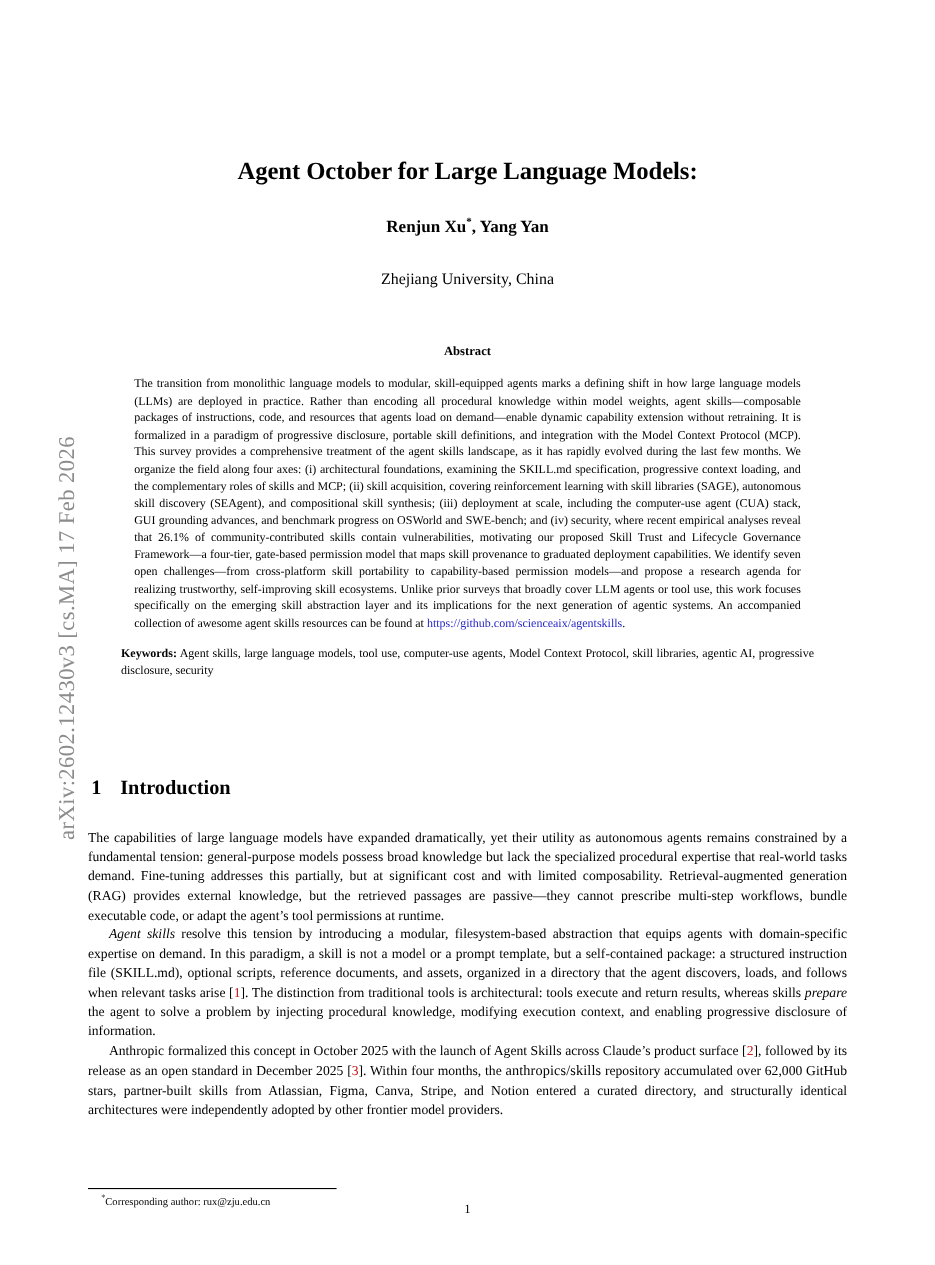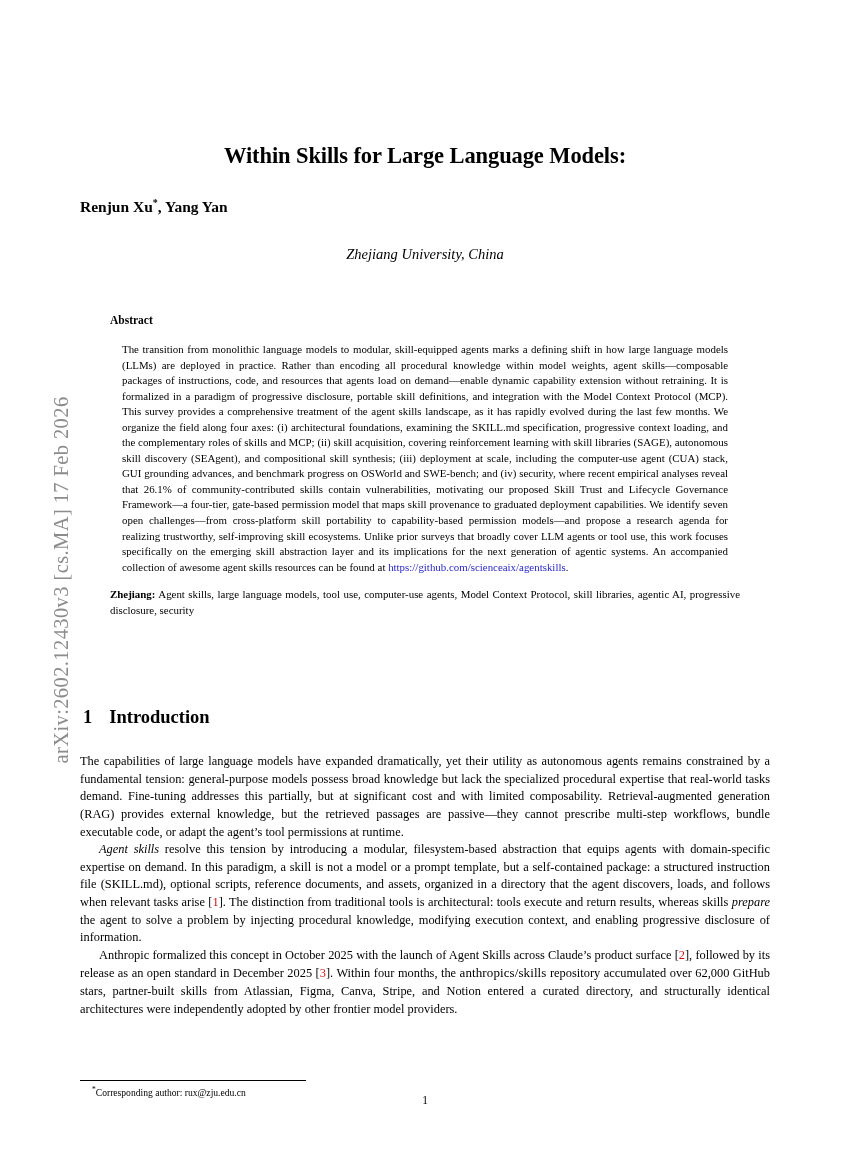--- a/index.html
+++ b/index.html
@@ -51,43 +51,44 @@
     text-align: center;
     font-size: 22.5px;
     font-weight: bold;
     line-height: 31px;
     letter-spacing: -0.1px;
   }
   .title .line2 { display: block; }
   .authors {
     margin: 0;
     padding-top: 27px;
+    text-align: center;
     font-size: 15.5px;
     font-weight: bold;
   }
   .authors sup {
     font-size: 10px;
     vertical-align: super;
     line-height: 0;
   }
   .affiliation {
     margin: 0;
     padding-top: 30px;
     text-align: center;
     font-size: 14.5px;
-    font-style: italic;
   }
 
   
   .abstract-block {
     margin: 0 30px;
     padding-top: 51px;
   }
   .abstract-heading {
     margin: 0 0 16px 0;
+    text-align: center;
     font-size: 11.5px;
     font-weight: bold;
   }
   .abstract-body {
     margin: 12px;
     font-size: 10.9px;
     line-height: 15.55px;
     text-align: justify;
     text-justify: inter-word;
     hyphens: none;
@@ -170,32 +171,32 @@
 </head>
 <body>
 
 <div id="page">
 
   <div id="arxiv-stamp">arXiv:2602.12430v3  [cs.MA]  17 Feb 2026</div>
 
   <div id="content">
 
     <h1 class="title">
-      <span>Within Skills for Large Language Models:</span>
+      <span>Agent October for Large Language Models:</span>
     </h1>
 
     <p class="authors"><span>Renjun Xu</span><sup>*</sup><span>, Yang Yan</span></p>
 
     <p class="affiliation">Zhejiang University, China</p>
 
     <div class="abstract-block">
       <div class="abstract-heading">Abstract</div>
       <p class="abstract-body"><span>The transition from monolithic language models to modular, skill-equipped agents marks a defining shift in how large language models (LLMs) are deployed in practice. Rather than encoding all procedural knowledge within model weights, agent skills—composable packages of instructions, code, and resources that agents load on demand—enable dynamic capability extension without retraining. It is formalized in a paradigm of progressive disclosure, portable skill definitions, and integration with the Model Context Protocol (MCP). This survey provides a comprehensive treatment of the agent skills landscape, as it has rapidly evolved during the last few months. We organize the field along four axes: (i) architectural foundations, examining the SKILL.md specification, progressive context loading, and the complementary roles of skills and MCP; (ii) skill acquisition, covering reinforcement learning with skill libraries (SAGE), autonomous skill discovery (SEAgent), and compositional skill synthesis; (iii) deployment at scale, including the computer-use agent (CUA) stack, GUI grounding advances, and benchmark progress on OSWorld and SWE-bench; and (iv) security, where recent empirical analyses reveal that 26.1% of community-contributed skills contain vulnerabilities, motivating our proposed Skill Trust and Lifecycle Governance Framework—a four-tier, gate-based permission model that maps skill provenance to graduated deployment capabilities. We identify seven open challenges—from cross-platform skill portability to capability-based permission models—and propose a research agenda for realizing trustworthy, self-improving skill ecosystems. Unlike prior surveys that broadly cover LLM agents or tool use, this work focuses specifically on the emerging skill abstraction layer and its implications for the next generation of agentic systems. An accompanied collection of awesome agent skills resources can be found at </span><a class="link" href="#">https://github.com/scienceaix/agentskills</a><span>.</span></p>
 
-      <p class="keywords"><b>Zhejiang:</b><span> Agent skills, large language models, tool use, computer-use agents, Model Context Protocol, skill libraries, agentic AI, progressive disclosure, security</span></p>
+      <p class="keywords"><b>Keywords:</b><span> Agent skills, large language models, tool use, computer-use agents, Model Context Protocol, skill libraries, agentic AI, progressive disclosure, security</span></p>
     </div>
 
     <h2 class="section-heading"><span class="num">1</span><span>Introduction</span></h2>
 
     <p class="body-par first">The capabilities of large language models have expanded dramatically, yet their utility as autonomous agents remains constrained by a fundamental tension: general-purpose models possess broad knowledge but lack the specialized procedural expertise that real-world tasks demand. Fine-tuning addresses this partially, but at significant cost and with limited composability. Retrieval-augmented generation (RAG) provides external knowledge, but the retrieved passages are passive—they cannot prescribe multi-step workflows, bundle executable code, or adapt the agent’s tool permissions at runtime.</p>
 
     <p class="body-par indent"><span class="it">Agent skills</span><span> resolve this tension by introducing a modular, filesystem-based abstraction that equips agents with domain-specific expertise on demand. In this paradigm, a skill is not a model or a prompt template, but a self-contained package: a structured instruction file (SKILL.md), optional scripts, reference documents, and assets, organized in a directory that the agent discovers, loads, and follows when relevant tasks arise [</span><span class="cite">1</span><span>]. The distinction from traditional tools is architectural: tools execute and return results, whereas skills </span><span class="it">prepare</span><span> the agent to solve a problem by injecting procedural knowledge, modifying execution context, and enabling progressive disclosure of information.</span></p>
 
     <p class="body-par indent"><span>Anthropic formalized this concept in October 2025 with the launch of Agent Skills across Claude’s product surface [</span><span class="cite">2</span><span>], followed by its release as an open standard in December 2025 [</span><span class="cite">3</span><span>]. Within four months, the </span><span class="mono">anthropics/skills</span><span> repository accumulated over 62,000 GitHub stars, partner-built skills from Atlassian, Figma, Canva, Stripe, and Notion entered a curated directory, and structurally identical architectures were independently adopted by other frontier model providers.</span></p>
 

